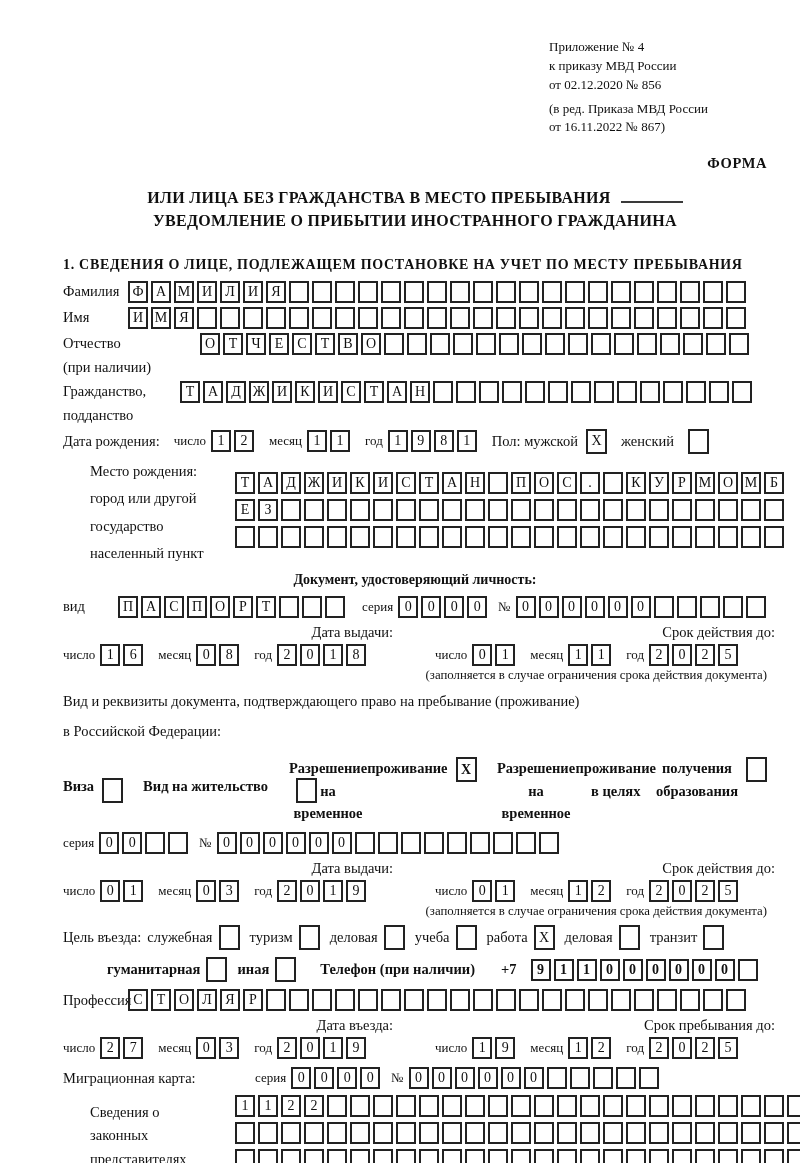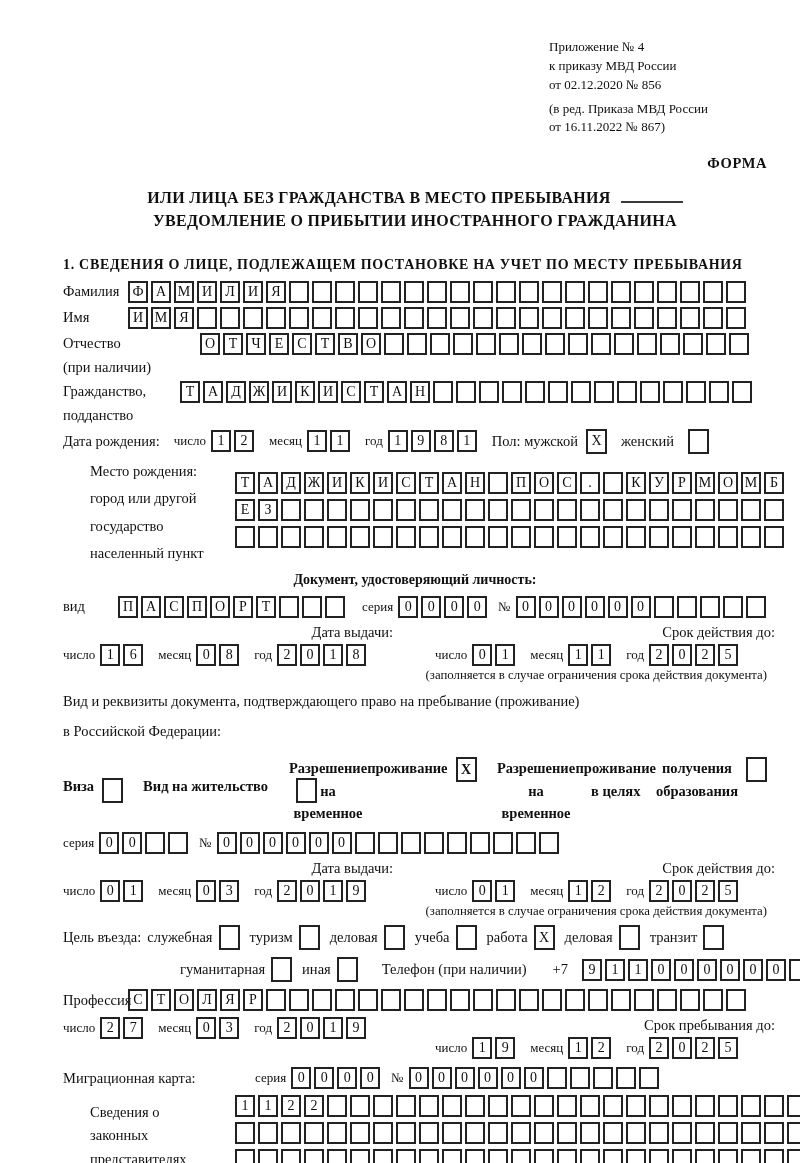--- a/index.html
+++ b/index.html
@@ -53,21 +53,21 @@
 
   
   .opts{display:flex;align-items:center;margin:13px 0 8px 0;font-weight:bold;}
   .opt{display:inline-flex;align-items:flex-start;}
   .opt .lbl{margin-right:8px;}
   .opt-lines{display:flex;flex-direction:row;text-align:center;font-size:14.5px;line-height:1.55;margin-right:8px;}
 
   .purpose-row{display:flex;align-items:center;margin-bottom:7px;flex-wrap:nowrap;}
   .purpose-row .lbl{margin-right:6px;}
   .purpose-row .checkbox{margin-right:10px;}
-  .indent107{margin-left:117px;}
+  .indent107{margin-left:44px;font-weight:bold;}
 
   .mig-label{width:192px;flex:0 0 auto;font-size:14.5px;}
 </style>
 </head>
 <body>
 
 <div class="page">
 
   <div class="ref-block">
     <div>Приложение № 4</div>
@@ -601,20 +601,21 @@
         <span class="cell"></span>
         <span class="cell"></span>
         <span class="cell"></span>
         <span class="cell"></span>
         <span class="cell"></span>
       </span>
   </div>
 
   <div class="dates-pair">
     <div class="dates-col left">
+      <div class="dates-heading">Дата въезда:</div>
       <div class="dates-row">
         <span class="dlabel">число</span>
         <span class="cells dgroup">
             <span class="cell">2</span>
             <span class="cell">7</span>
           </span>
         <span class="dlabel">месяц</span>
         <span class="cells dgroup">
             <span class="cell">0</span>
             <span class="cell">3</span>

